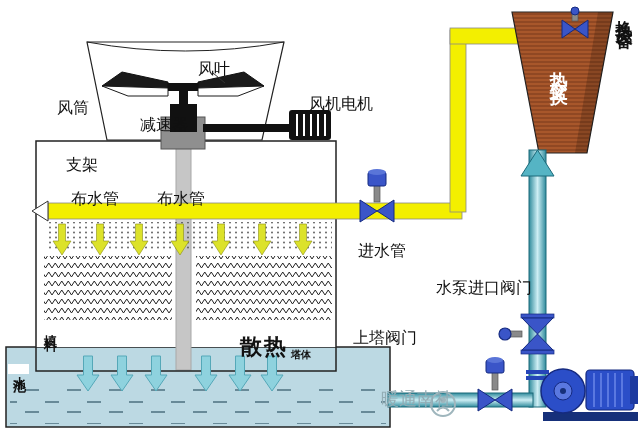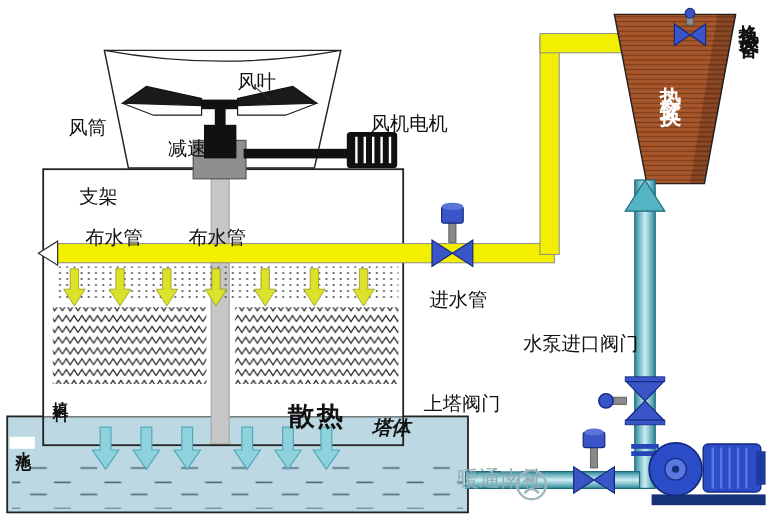--- a/index.html
+++ b/index.html
@@ -3,21 +3,21 @@
 <meta charset="utf-8">
 <style>
   html,body{margin:0;padding:0;background:#fff;}
   #stage{position:relative;width:640px;height:442px;background:#fff;overflow:hidden;
          font-family:"Liberation Sans","DejaVu Sans",sans-serif;}
   #shapes{position:absolute;left:0;top:0;width:640px;height:442px;}
   .lbl{position:absolute;color:#111;font-size:16px;line-height:1.15;white-space:nowrap;z-index:5;}
   .vtext{writing-mode:vertical-rl;text-orientation:upright;}
   .fill-label{left:42px;top:324px;font-size:13px;font-weight:bold;letter-spacing:4px;}
   .heat-diss{left:240px;top:334px;font-size:22px;font-weight:bold;letter-spacing:2px;}
-  .tower-body-l{left:310px;top:349px;font-size:16px;font-weight:bold;font-style:italic;}
+  .tower-body-l{left:291px;top:349px;font-size:10px;font-weight:bold;}
   .pool-l{left:8px;top:364px;font-size:13px;font-weight:bold;background:#fff;padding:2px 3px;letter-spacing:3px;}
   .hx-l{left:548px;top:58px;font-size:18px;font-weight:bold;color:#fff;letter-spacing:8px;}
   .equip-l{left:614px;top:6px;font-size:17px;font-weight:bold;letter-spacing:4px;}
   .wm{color:#93acb4;}
   .wm1{left:381px;top:389px;font-size:18px;}
   .wm2{left:459px;top:398px;font-size:15px;}
 </style>
 </head>
 <body>
 

